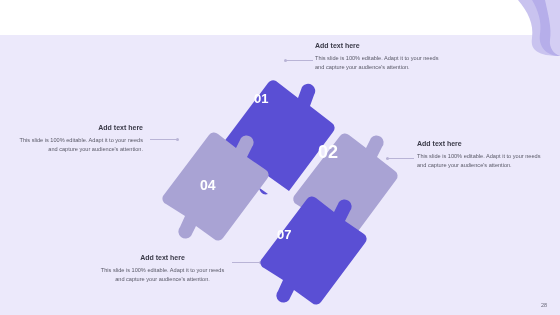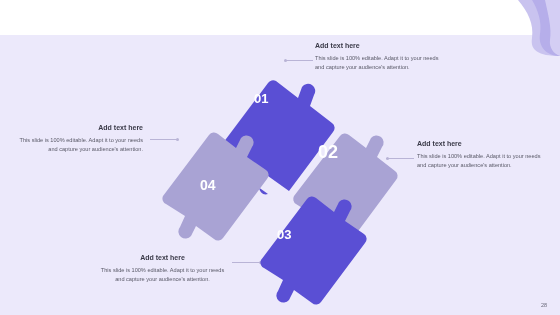--- a/index.html
+++ b/index.html
@@ -162,21 +162,21 @@
                  L89 88 L94 78 A7 7 0 1 1 105 87 L100 97 L119 110
                  A6 6 0 0 1 120 119 L76 178 A6 6 0 0 1 67 179
                  L49 166 L44 176 A7 7 0 1 1 33 167 L38 156 L19 144
                  A6 6 0 0 1 16 136 Z" fill="#a9a3d4" transform="translate(-3,25)"></path>
       </g>
     </svg>
   </div>
 
   <div style="position:absolute; left:230px; top:91px; font-size:13px; color:#ffffff; font-weight:bold;margin-left:24px;">01</div>
   <div style="position:absolute; left:318px; top:142px; font-size:18px; color:#ffffff; font-weight:bold;">02</div>
-  <div style="position:absolute; left:277px; top:227px; font-size:13px; color:#ffffff; font-weight:bold;">03</div>
+  <div style="position:absolute; left:277px; top:227px; font-size:13px; color:#ffffff; font-weight:bold;">07</div>
   <div style="position:absolute; left:200px; top:177px; font-size:14px; color:#ffffff; font-weight:bold;">04</div>
 
   <div class="tblock blk1 t-right">
     <div class="head">Add text here</div>
     <div class="body">This slide is 100% editable. Adapt it to your needs and capture your audience's attention.</div>
   </div>
 
   <div class="tblock blk2 t-right">
     <div class="head">Add text here</div>
     <div class="body">This slide is 100% editable. Adapt it to your needs and capture your audience's attention.</div>

